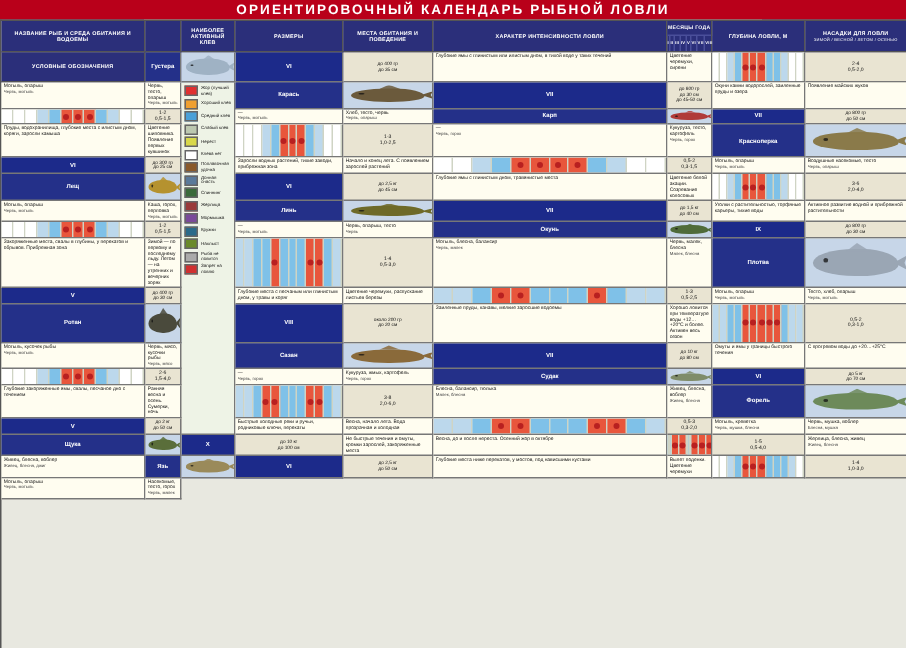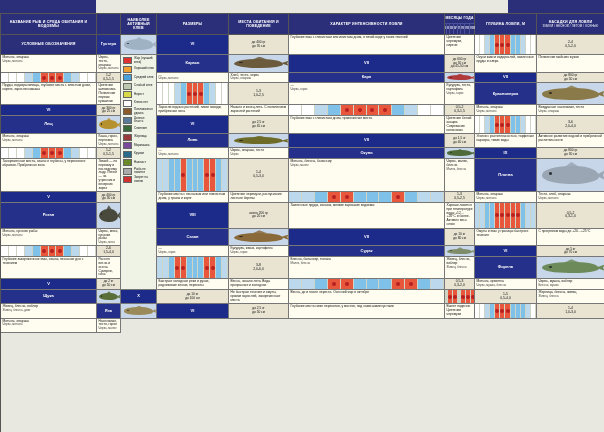--- a/index.html
+++ b/index.html
@@ -115,20 +115,21 @@
   .legend-sw{width:7px;height:5px;border:1px solid #666;flex:none;}
   .sub{font-size:2.9px;color:#444;}
 </style>
 </head>
 <body>
 
 <div id="sheet">
 
   <div class="title-left"></div>
   <div class="title-right"></div>
+  <div class="title-bar">ОРИЕНТИРОВОЧНЫЙ КАЛЕНДАРЬ РЫБНОЙ ЛОВЛИ</div>
 
   <div class="grid" id="grid">
       <div class="hdr">Название рыб и среда обитания и водоемы</div>
       <div class="hdr"></div>
       <div class="hdr">Наиболее активный клев</div>
       <div class="hdr">Размеры</div>
       <div class="hdr">Места обитания и поведение</div>
       <div class="hdr">Характер интенсивности ловли</div>
       <div class="hdr hdr-months">
         <div class="months-title">МЕСЯЦЫ ГОДА</div>

